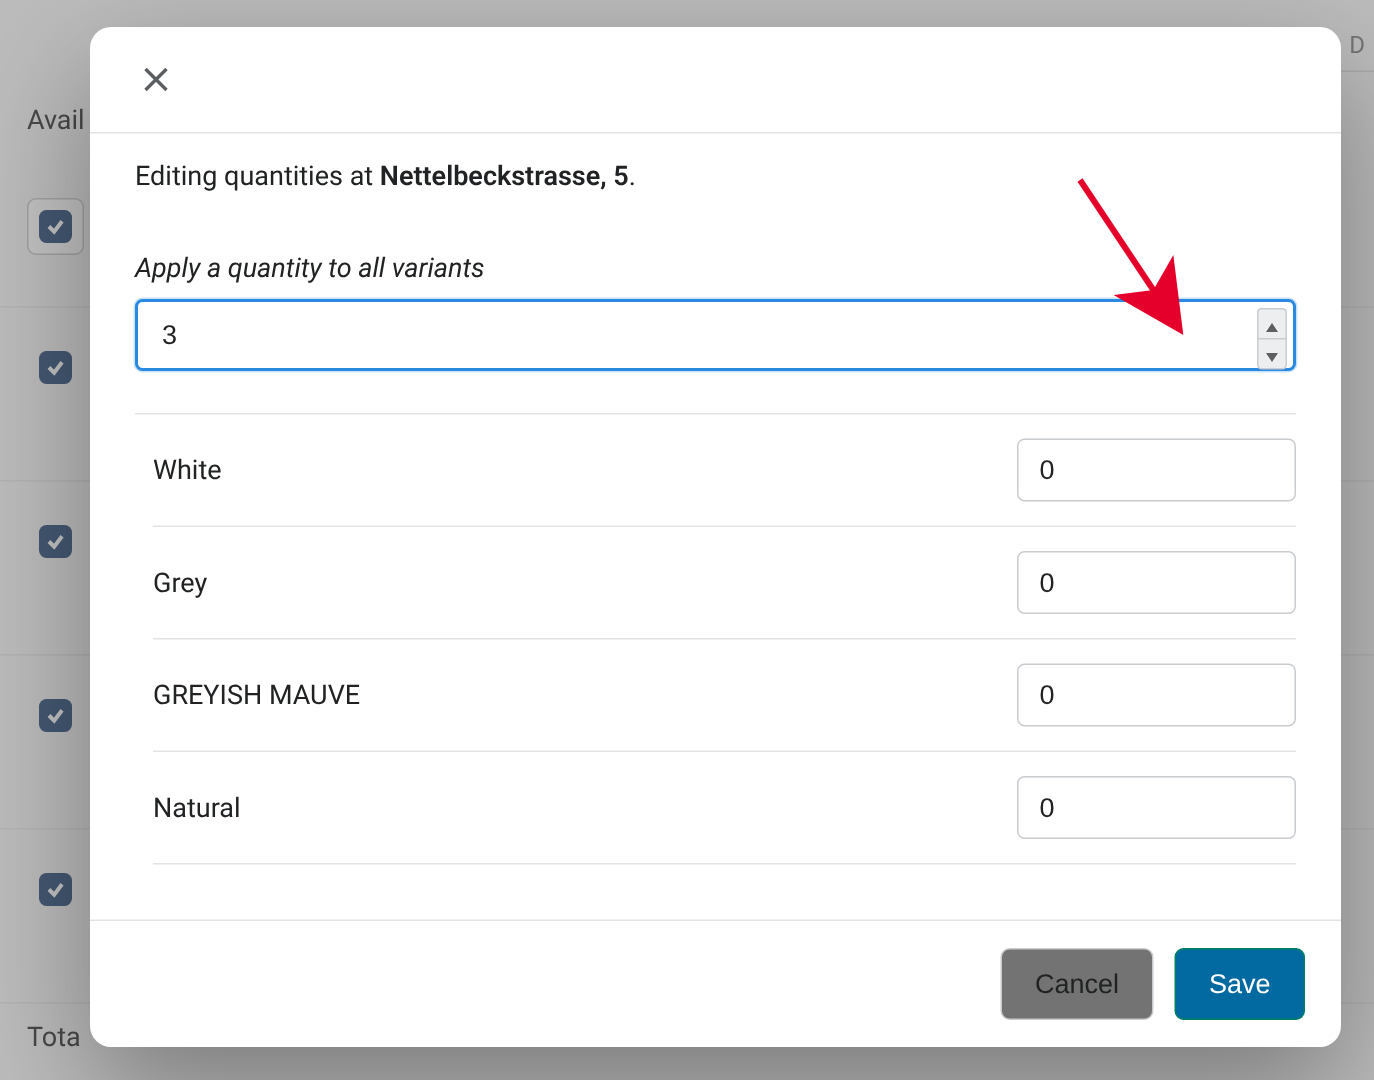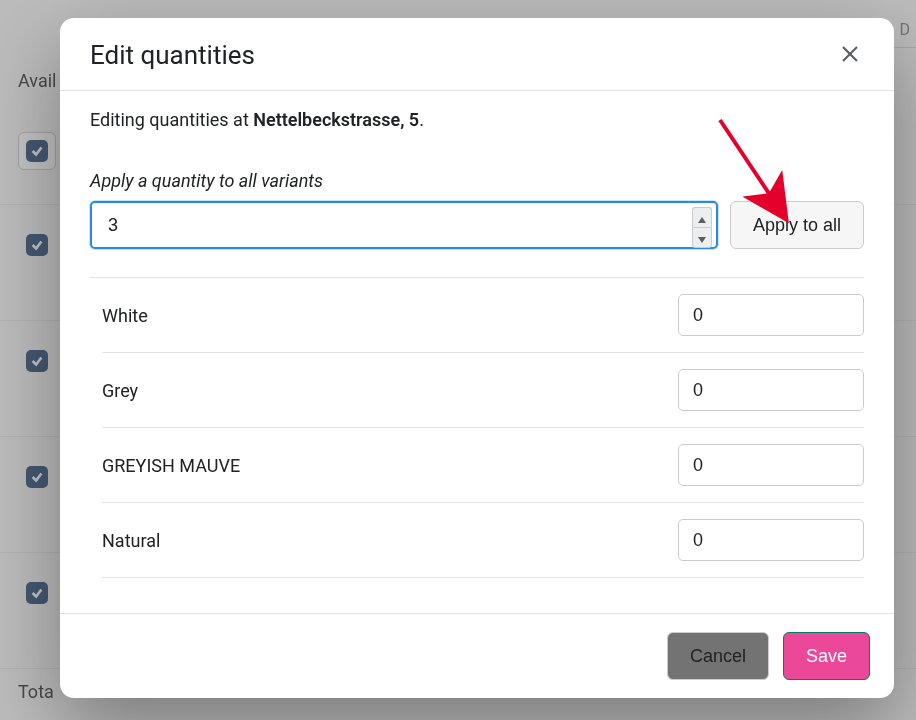--- a/index.html
+++ b/index.html
@@ -121,21 +121,21 @@
     color:#202223;
     font-size:18px;
     padding:0 22px;
     border-radius:6px;
     cursor:pointer;
     height:48px;
     display:flex; align-items:center; justify-content:center;
   }
   .btn.plain { background:#737373; }
   .btn.primary {
-    background:#ec4899; border-color:#008060; color:#fff; font-weight:500;
+    background:#0369a1; border-color:#008060; color:#fff; font-weight:500;
   }
 
   .variant-row {
     display:flex; align-items:center; justify-content:space-between;
     padding:16px 0;
     border-bottom:1px solid #e1e3e5;
     margin-left:12px;
   }
   .variant-name { font-size:18px; color:#202223; }
   .variant-qty {
@@ -212,21 +212,20 @@
   <div class="row-sep" style="top:668px;"></div>
   <div class="total">Tota</div>
 
   <div style="position:absolute; top:20px; right:6px; font-size:16px; color:#6d7175;">D</div>
 </div>
 
 <div class="scrim"></div>
 
 <div class="modal">
   <div class="modal-header">
-    <div class="modal-title">Edit quantities</div>
     <button class="close-btn">
       <span>
         <svg viewBox="0 0 24 24">
             <line x1="5" y1="5" x2="19" y2="19"></line>
             <line x1="19" y1="5" x2="5" y2="19"></line>
           </svg>
       </span>
     </button>
   </div>
 
@@ -245,23 +244,20 @@
                   <polygon points="4,0 8,6 0,6"></polygon>
                 </svg></span>
           </div>
           <div class="spin">
             <span><svg viewBox="0 0 8 6">
                   <polygon points="0,0 8,0 4,6"></polygon>
                 </svg></span>
           </div>
         </div>
       </div>
-      <button class="btn">
-        <span>Apply to all</span>
-      </button>
     </div>
 
     <div id="variants-container">
         <div class="variant-row">
           <div class="variant-name">White</div>
           <div class="variant-qty">
             <input type="text" value="0" style="">
           </div>
         </div>
         <div class="variant-row">

